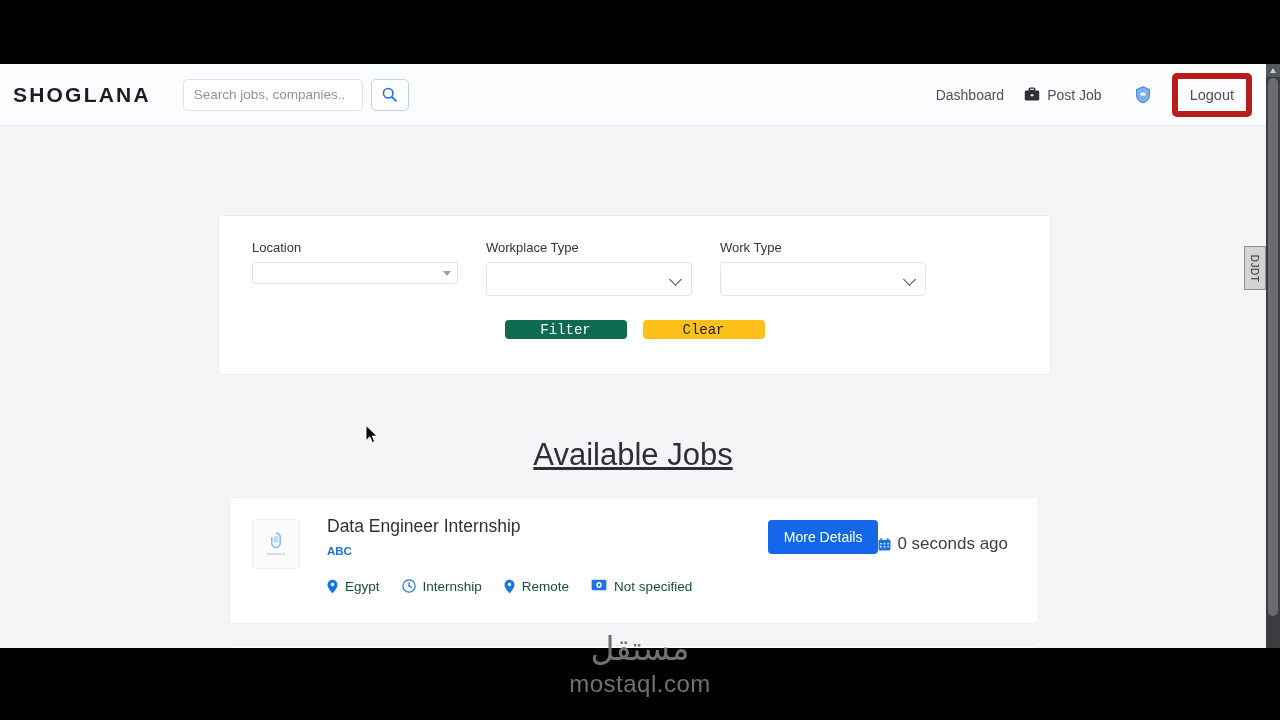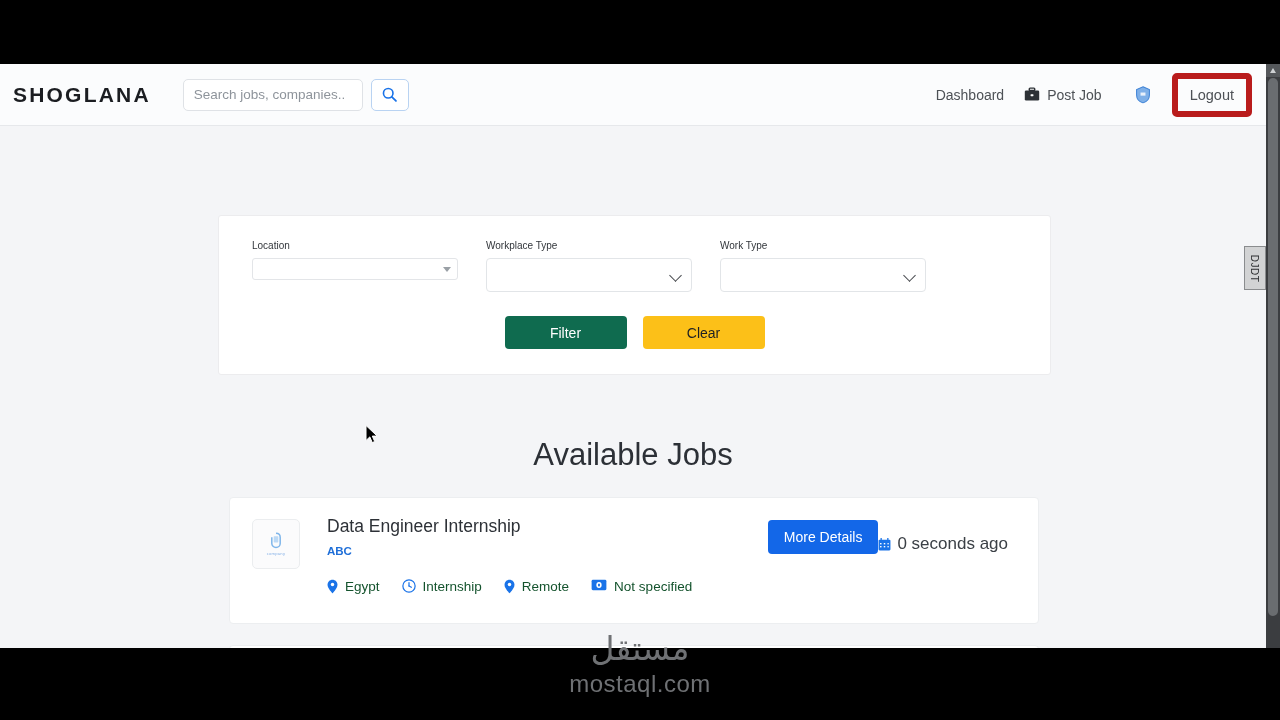--- a/index.html
+++ b/index.html
@@ -122,21 +122,21 @@
   .filter-row {
     display: flex;
     padding: 24px 33px 0 33px;
     gap: 28px;
   }
   .field { display: flex; flex-direction: column; }
   .field-location { width: 206px; }
   .field-workplace { width: 206px; }
   .field-worktype  { width: 206px; }
   .field-label {
-    font-size: 10px;
+    font-size: 13px;
     color: #32363b;
     margin-bottom: 7px;
   }
   .select2-box {
     position: relative;
     height: 22px;
     border: 1px solid #e3e5e8;
     border-radius: 3px;
     background: #ffffff;
   }
@@ -164,38 +164,39 @@
     border-bottom: 1.6px solid #44474b;
     transform: rotate(45deg);
   }
   .btn-row {
     display: flex;
     justify-content: center;
     gap: 16px;
     margin-top: 24px;
   }
   .btn {
-    width: 122px; height: 33px;
+    width: 122px; height: 19px;
     border: none;
     border-radius: 4px;
     font-size: 14px;
-    font-family: Liberation Sans, sans-serif;
+    font-family: Liberation Mono, monospace;
     cursor: pointer;
   }
   .btn-filter { background: #0f6b4f; color: #ffffff; }
   .btn-clear  { background: #fcc018; color: #1d2024; }
 
   .section-title {
     position: absolute;
     left: 0; top: 352px;
     width: 1266px;
     text-align: center;
     font-size: 31px;
     font-weight: normal;
     color: #2c3036;
+    text-decoration: underline;
   }
 
   
   .job-card {
     position: absolute;
     left: 229px;
     width: 810px;
     background: #ffffff;
     border: 1px solid #eceef0;
     border-radius: 4px;

